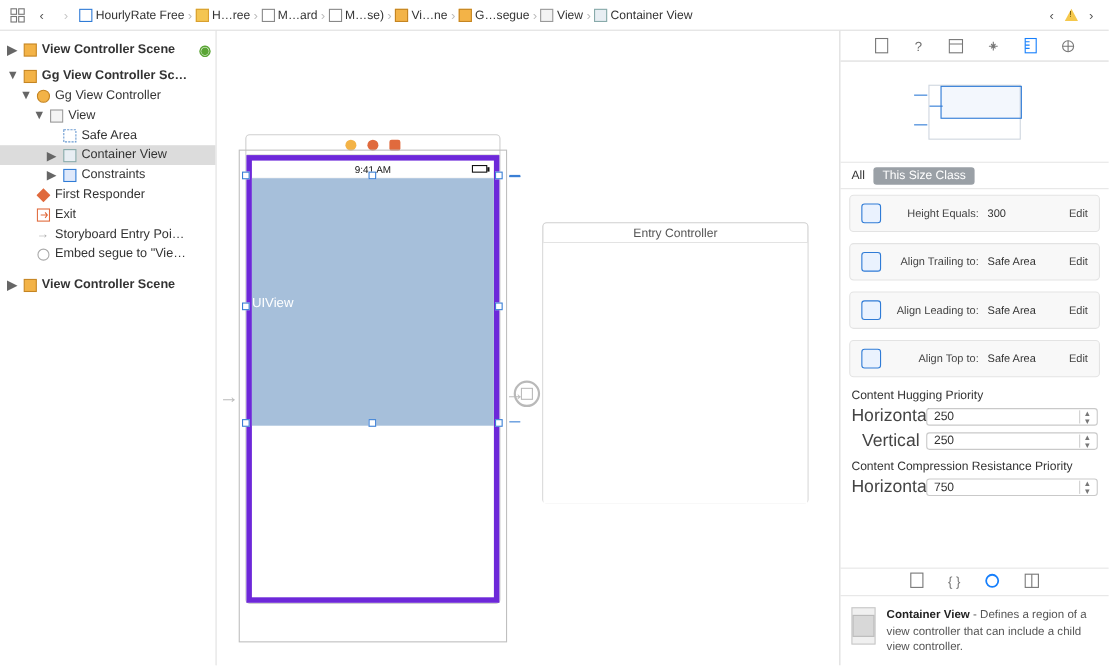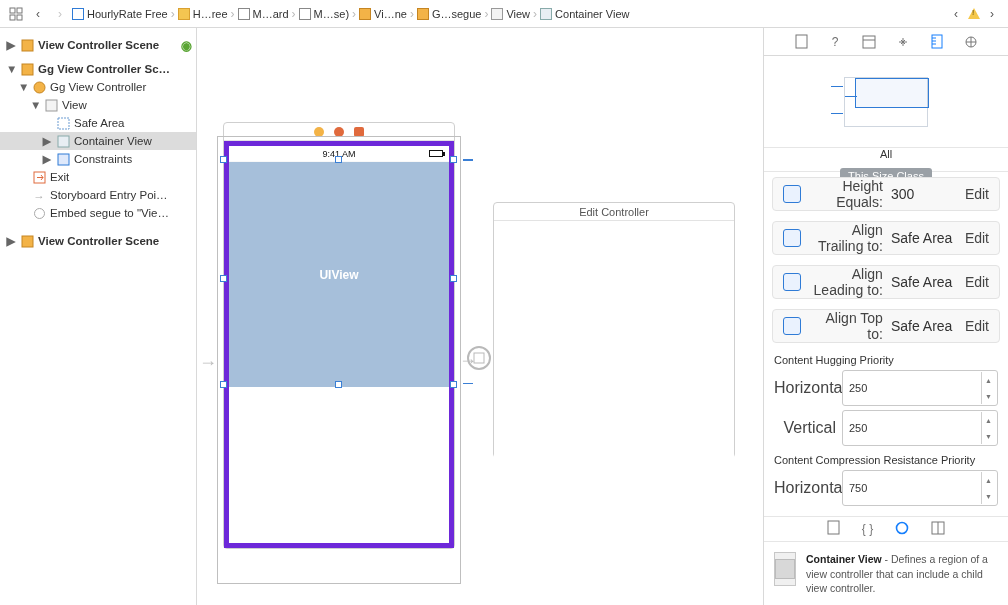--- a/index.html
+++ b/index.html
@@ -43,44 +43,44 @@
 
 
 .scene { position:absolute; background:#fff; border:1px solid #cfcfcf; border-radius:4px; }
 .scene-header { height:18px; border-bottom:1px solid #e3e3e3; display:flex; align-items:center; justify-content:center; gap:10px; font-size:11px; color:#555;}
 .dot { width:10px;height:10px;border-radius:50%;}
 .phone { position:relative; width:230px; height:407px; border:5px solid #6d28d9;}
 .statusbar{height:16px;display:flex;align-items:center;justify-content:center;font-size:9px;color:#111;border-bottom:1px solid #e3e3e340;position:relative;}
 .statusbar .bat{position:absolute;right:6px;width:14px;height:7px;border:1px solid #111;}
 .statusbar .bat::after{content:"";position:absolute;right:-3px;top:1px;width:2px;height:4px;background:#111;}
 .statusbar .bat .fill{background:#111;height:100%;width:100%;}
-.container-view{position:absolute;left:0;top:16px;width:100%;height:225px;background:#a6bfda;display:flex;align-items:center;justify-content:center;color:#fff;font-weight:700;font-size:12px;}
+.container-view{position:absolute;left:0;top:16px;width:100%;height:225px;background:#a6bfda;display:flex;align-items:center;color:#fff;font-weight:400;font-size:12px;}
 .handle{position:absolute;width:7px;height:7px;background:#fff;border:1px solid #3a7fd5;}
 .hmeasure{position:absolute;width:10px;border-top:1px solid #3a7fd5;border-bottom:1px solid #3a7fd5;}
 .hmeasure::before,.hmeasure::after{content:"";position:absolute;left:0;width:10px;height:1px;background:#3a7fd5;}
 .segue-circle{position:absolute;width:24px;height:24px;border:2px solid #b9b9b9;border-radius:50%;display:flex;align-items:center;justify-content:center;color:#b9b9b9;}
 .entry-arrow{position:absolute;color:#bdbdbd;font-size:18px;}
 .sel-box{position:absolute;border:1px solid #bfbfbf;pointer-events:none;}
 
 
 .mini-thumb{height:92px;display:flex;align-items:center;justify-content:center;border-bottom:1px solid #e6e6e6;}
 .mini-thumb .box{width:84px;height:50px;border:1px solid #cfd6df;position:relative;}
 .mini-thumb .box .hl{position:absolute;border:1px solid #2f7bd6;}
-.seg { display:flex; gap:8px; align-items:center; height:24px; padding:0 10px; font-size:11px; border-bottom:1px solid #e6e6e6;flex-direction:column;}
+.seg { display:flex; gap:8px; align-items:center; height:24px; padding:0 10px; font-size:11px; border-bottom:1px solid #e6e6e6;}
 .seg .pill{background:#9aa0a6;color:#fff;padding:2px 8px;border-radius:3px;font-size:11px;}
-.constraint-row{display:flex;align-items:center;height:34px;padding:0 10px;background:#f8f8f8;border:1px solid #e3e3e3;border-radius:4px;margin:5px 8px;gap:8px;font-size:14px;}
+.constraint-row{display:flex;align-items:center;height:34px;padding:0 10px;background:#f8f8f8;border:1px solid #e3e3e3;border-radius:4px;margin:5px 8px;gap:8px;font-size:10px;}
 .constraint-row .cicon{width:18px;height:18px;border:1px solid #2f7bd6;border-radius:3px;background:#eaf2fe;}
 .constraint-row .lbl{flex:1;text-align:right;color:#444;}
 .constraint-row .val{width:66px;}
 .constraint-row .edit{color:#444;font-weight:500;}
 .showing{font-size:10.5px;color:#888;text-align:center;padding:4px 0 8px;}
 .section-h{font-size:11px;font-weight:400;padding:6px 10px 2px;color:#333;}
 .prio-row{display:flex;align-items:center;gap:6px;padding:2px 10px;}
 .prio-row .plbl{width:62px;text-align:right;font-size:16px;color:#444;}
-.prio-row .field{flex:1;height:36px;border:1px solid #c9c9c9;border-radius:3px;display:flex;align-items:center;padding:0 6px;font-size:11px;background:#fff;position:relative;}
+.prio-row .field{flex:1;height:16px;border:1px solid #c9c9c9;border-radius:3px;display:flex;align-items:center;padding:0 6px;font-size:11px;background:#fff;position:relative;}
 .prio-row .field .step{position:absolute;right:2px;top:1px;bottom:1px;width:14px;border-left:1px solid #d0d0d0;display:flex;flex-direction:column;}
 .prio-row .field .step div{flex:1;display:flex;align-items:center;justify-content:center;color:#777;font-size:7px;}
 .libtabs{display:flex;justify-content:center;gap:22px;height:26px;align-items:center;border-top:1px solid #e6e6e6;border-bottom:1px solid #e6e6e6;color:#777;}
 .libtabs .sel{color:#167ffc;}
 .libdesc{display:flex;gap:10px;padding:10px;align-items:flex-start;}
 .libdesc .sw{width:34px;height:34px;border:1px solid #c7c7c7;background:#f0f0f0;display:flex;align-items:center;justify-content:center;}
 .libdesc .sw .inner{width:20px;height:20px;background:#d8d8d8;border:1px solid #bbb;}
 .libdesc .txt{font-size:10.5px;color:#555;line-height:1.35;}
 .libdesc .txt b{color:#222;}
 </style>
@@ -209,20 +209,29 @@
           <svg width="13" height="13">
             <rect x="1" y="1" width="11" height="11" fill="#dfe9fb" stroke="#2f7bd6"></rect>
           </svg>
         </span>
         <span>Constraints</span>
       </div>
     <div class="navrow ind1">
         <span class="disclosure"></span>
         <span class="ic">
           <svg width="13" height="13">
+            <rect x="2" y="2" width="9" height="9" fill="#e06a3d" transform="rotate(45 6.5 6.5)"></rect>
+          </svg>
+        </span>
+        <span>First Responder</span>
+      </div>
+    <div class="navrow ind1">
+        <span class="disclosure"></span>
+        <span class="ic">
+          <svg width="13" height="13">
             <rect x="1" y="1" width="11" height="11" fill="none" stroke="#e06a3d"></rect>
             <path d="M4 6.5h6M8 4l2 2.5-2 2.5" fill="none" stroke="#e06a3d"></path>
           </svg>
         </span>
         <span>Exit</span>
       </div>
     <div class="navrow ind1">
         <span class="disclosure"></span>
         <span class="ic" style="color:#aaa">→</span>
         <span>Storyboard Entry Poi…</span>
@@ -284,21 +293,21 @@
 
     <span class="entry-arrow" style="left:262px;top:320px;color:#bdbdbd">→</span>
     <div class="segue-circle" style="left:270px;top:318px">
       <svg width="12" height="12">
           <rect x="1" y="1" width="10" height="10" fill="none" stroke="#b9b9b9"></rect>
         </svg>
     </div>
 
     <div class="scene" style="left:296px;top:174px;width:242px;height:256px">
       <div class="scene-header">
-        <span>Edit Controller</span>
+        <span>Entry Controller</span>
       </div>
       <div style="height:237px;background:#fff"></div>
     </div>
   </div>
 
   <div class="inspcol">
     <div class="inspectorbar">
       <span class="ib-icon">
           <svg width="13" height="15">
             <rect x="1" y="1" width="11" height="13" fill="none" stroke="#777"></rect>

